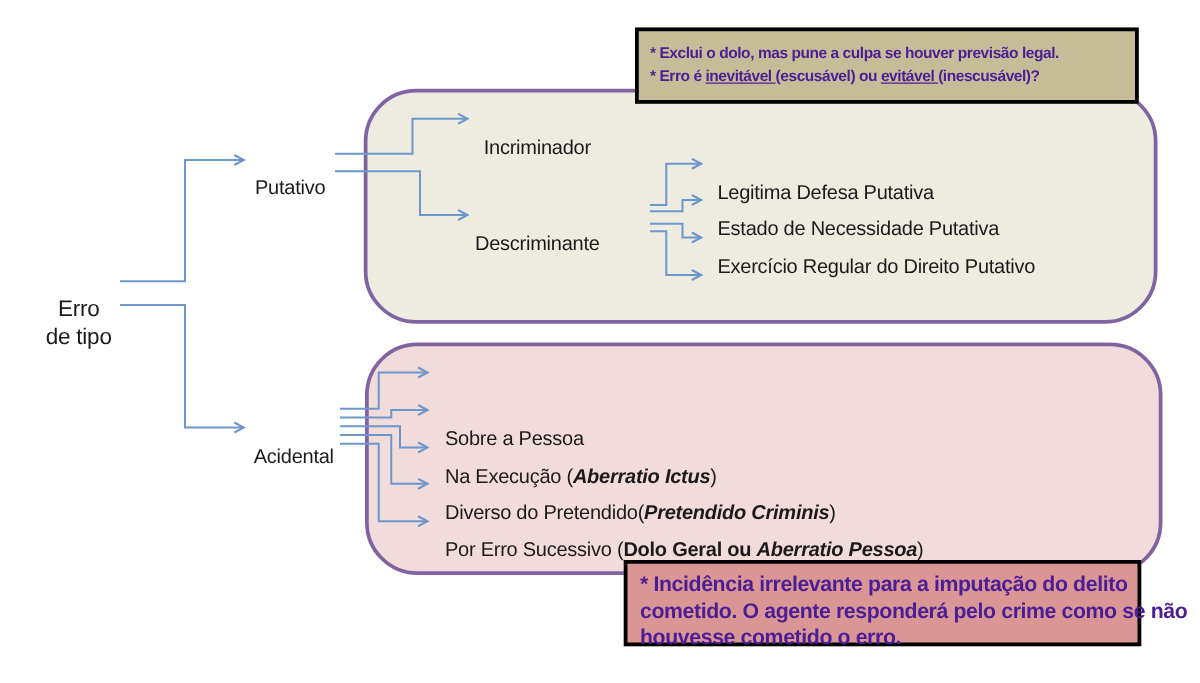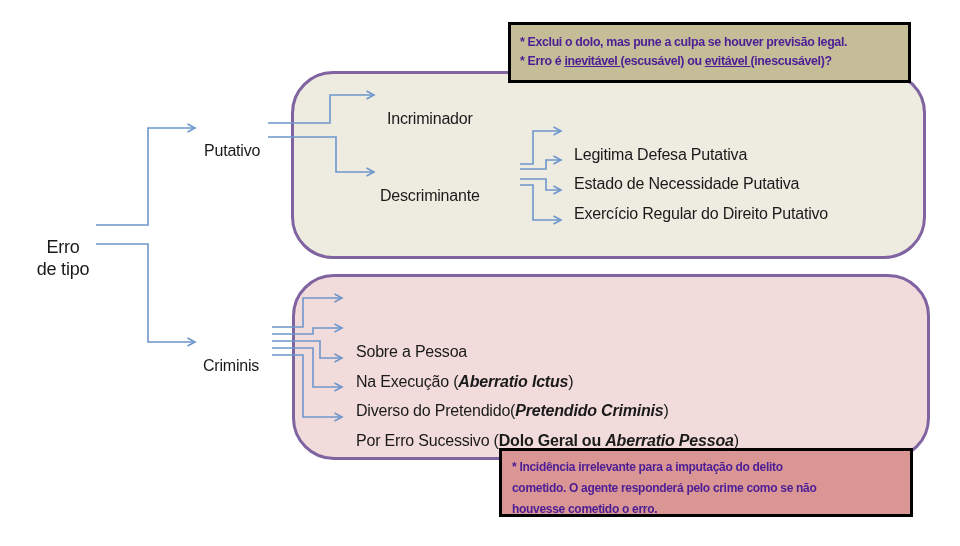--- a/index.html
+++ b/index.html
@@ -43,21 +43,21 @@
   .note.essencial-note{
     left:508px;top:22px;width:403px;height:61px;
     background:#C4BD97;
     padding:8px 7px 0 9px;
     font-size:12.4px;line-height:19px;letter-spacing:-0.35px;
   }
   .note.acidental-note{
     left:499px;top:448px;width:414px;height:69px;
     background:#D99694;
     padding:6px 8px 0 10px;
-    font-size:12px;line-height:21px;letter-spacing:-0.3px;
+    font-size:17px;line-height:21px;letter-spacing:-0.3px;
   }
   .u{text-decoration:underline;}
   
   .label{
     position:absolute;
     white-space:nowrap;
     font-size:16px;
     line-height:22px;
     height:22px;
     letter-spacing:-0.2px;
@@ -115,21 +115,21 @@
     <div class="note-line">cometido. O agente responderá pelo crime como se não</div>
     <div class="note-line">houvesse cometido  o erro.</div>
   </div>
 
   <div class="label root">
     <div>Erro</div>
     <div>de tipo</div>
   </div>
 
   <div class="label" style="left:204px;top:116px;">Putativo</div>
-  <div class="label" style="left:203px;top:331px;">Criminis</div>
+  <div class="label" style="left:203px;top:331px;">Acidental</div>
 
   <div class="label" style="left:387px;top:84px;">Incriminador</div>
   <div class="label" style="left:380px;top:161px;">Descriminante</div>
 
   <div class="label" style="left:574px;top:120px;">Legitima Defesa Putativa</div>
   <div class="label" style="left:574px;top:149px;">Estado de Necessidade Putativa</div>
   <div class="label" style="left:574px;top:179px;">Exercício Regular do Direito Putativo</div>
 
   <div class="label" style="left:356px;top:317px;"><span>Sobre a Pessoa</span><span class="b"></span><span class="bi"></span><span></span></div>
   <div class="label" style="left:356px;top:347px;"><span>Na Execução (</span><span class="b"></span><span class="bi">Aberratio Ictus</span><span>)</span></div>

